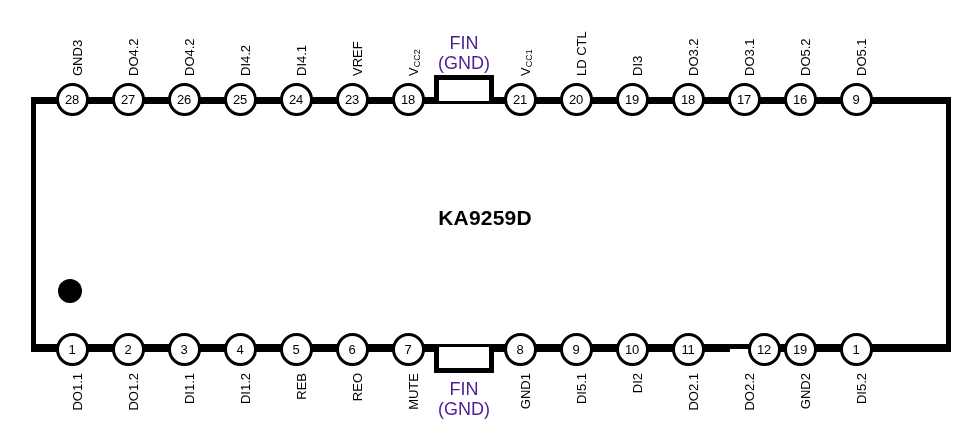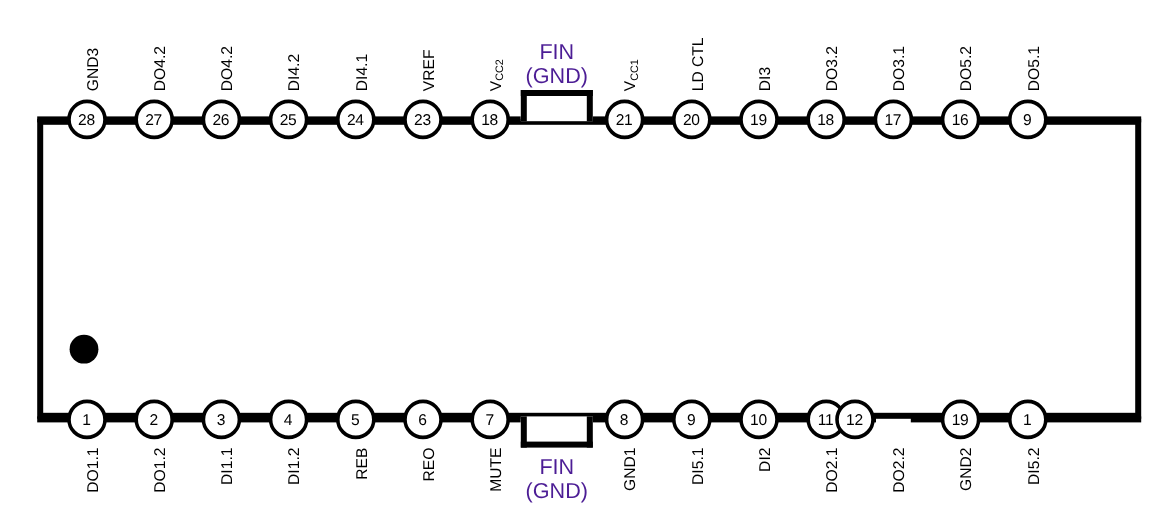--- a/index.html
+++ b/index.html
@@ -133,20 +133,21 @@
 </style>
 </head>
 <body>
 
 <div id="stage">
 
   <div class="body-outline"></div>
 
   <div class="index-dot"></div>
 
+  <div class="part-number">KA9259D</div>
 
   <div id="dynamic-layer">
       <div class="lead" style="left: 31px; width: 26.5px; top: 96.5px;"></div>
       <div class="lead" style="left: 86.5px; width: 27px; top: 96.5px;"></div>
       <div class="lead" style="left: 142.5px; width: 27px; top: 96.5px;"></div>
       <div class="lead" style="left: 198.5px; width: 27px; top: 96.5px;"></div>
       <div class="lead" style="left: 254.5px; width: 27px; top: 96.5px;"></div>
       <div class="lead" style="left: 310.5px; width: 27px; top: 96.5px;"></div>
       <div class="lead" style="left: 366.5px; width: 27px; top: 96.5px;"></div>
       <div class="lead" style="left: 422.5px; width: 11.5px; top: 96.5px;"></div>
@@ -267,21 +268,21 @@
       </div>
       <div class="pin-label bottom" style="left: 581px; top: 372.5px;">DI5.1</div>
       <div class="pin" style="left: 632px; top: 349px;">
         <span class="pin-num">10</span>
       </div>
       <div class="pin-label bottom" style="left: 637px; top: 372.5px;">DI2</div>
       <div class="pin" style="left: 688px; top: 349px;">
         <span class="pin-num">11</span>
       </div>
       <div class="pin-label bottom" style="left: 693px; top: 372.5px;">DO2.1</div>
-      <div class="pin" style="left: 712px; top: 349px;">
+      <div class="pin" style="left: 764px; top: 349px;">
         <span class="pin-num">12</span>
       </div>
       <div class="pin-label bottom" style="left: 749px; top: 372.5px;">DO2.2</div>
       <div class="pin" style="left: 800px; top: 349px;">
         <span class="pin-num">19</span>
       </div>
       <div class="pin-label bottom" style="left: 805px; top: 372.5px;">GND2</div>
       <div class="pin" style="left: 856px; top: 349px;">
         <span class="pin-num">1</span>
       </div>

